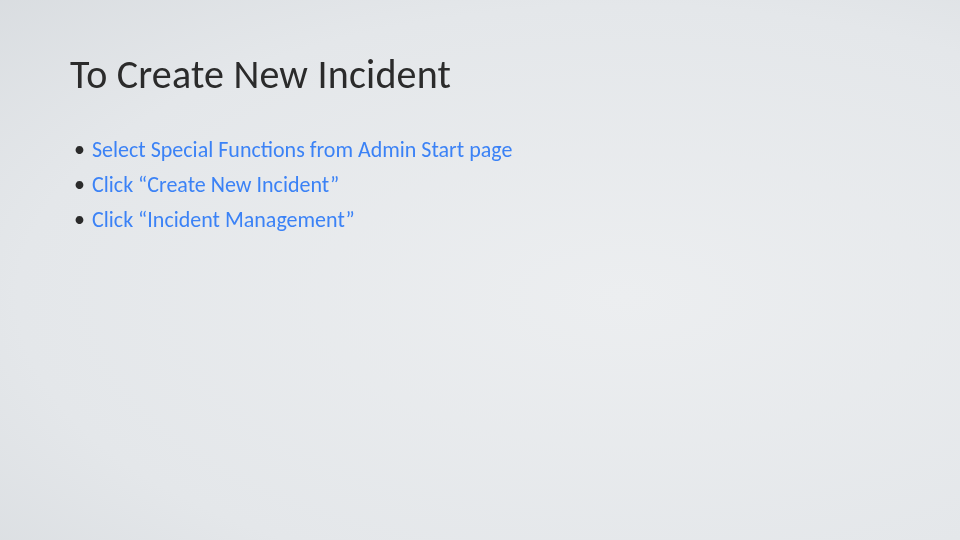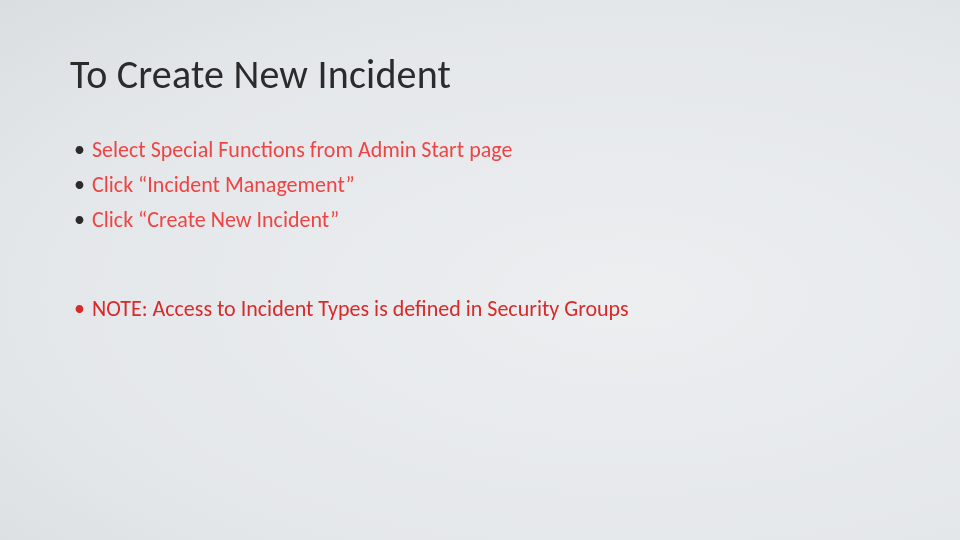--- a/index.html
+++ b/index.html
@@ -28,21 +28,21 @@
   }
   ul.bullets {
     list-style: none;
     margin: 0;
     padding: 0;
   }
   ul.bullets li {
     position: relative;
     font-size: 22px;
     line-height: 1.5;
-    color: #ef4444;
+    color: #3b82f6;
     padding-left: 22px;
     margin: 2px 0;
   }
   ul.bullets li::before {
     content: "•";
     position: absolute;
     left: 4px;
     top: 0;
     color: #2b2b2b;
     font-size: 22px;
@@ -59,20 +59,17 @@
   }
 </style>
 </head>
 <body>
 
 <div class="slide">
   <h1 class="title">To Create New Incident</h1>
 
   <ul class="bullets">
     <li>Select Special Functions from Admin Start page</li>
+    <li>Click “Create New Incident”</li>
     <li>Click “Incident Management”</li>
-    <li>Click “Create New Incident”</li>
   </ul>
 
-  <ul class="bullets note">
-    <li>NOTE: Access to Incident Types is defined in Security Groups</li>
-  </ul>
 </div>
 
 </body></html>

